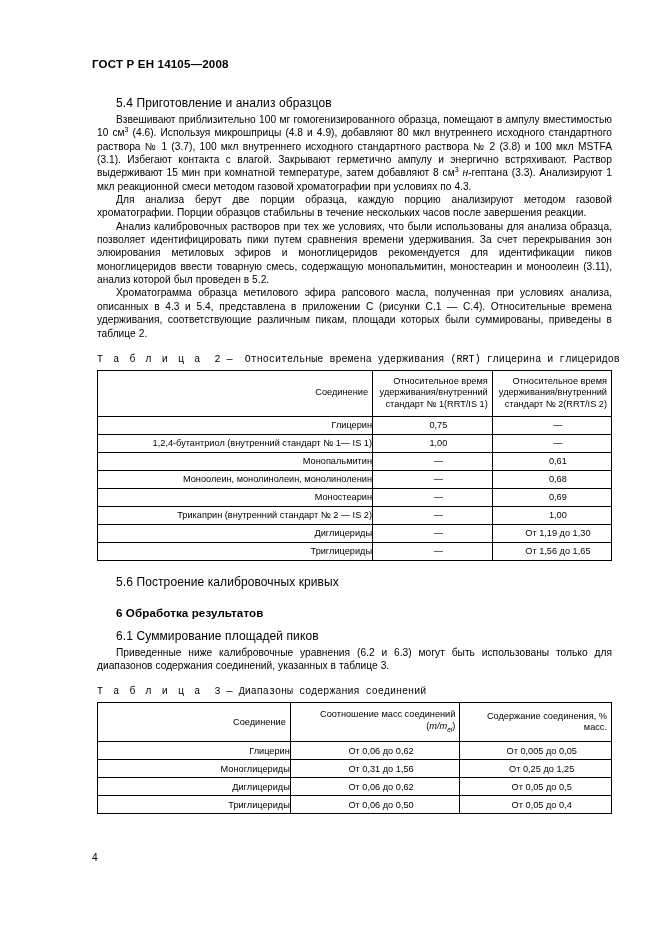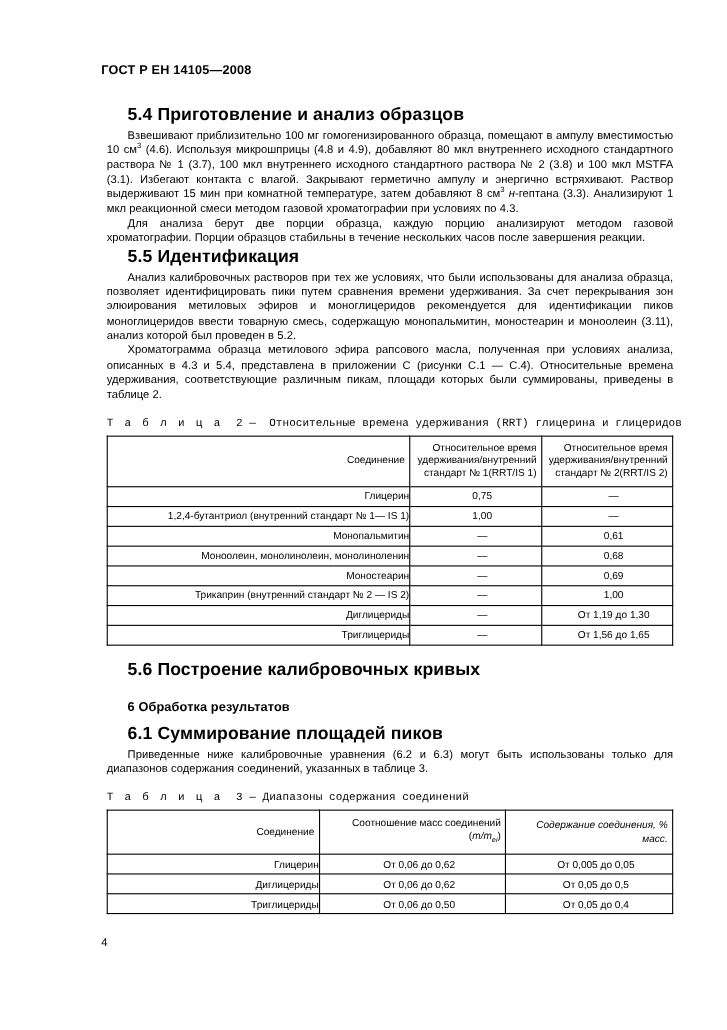--- a/index.html
+++ b/index.html
@@ -35,22 +35,22 @@
 
   
   .content {
     position: absolute;
     top: 96px;
     left: 73px;
     width: 515px;
   }
 
   h3.sec-head {
-    font-size: 16px;
-    font-weight: bold;
+    font-size: 12px;
+    font-weight: normal;
     margin: 0 0 3px 0;
     padding: 0;
     text-indent: 19px;
     letter-spacing: 0.1px;
   }
   h2.sec-head-major {
     font-size: 11.6px;
     font-weight: bold;
     margin: 0 0 5px 0;
     padding: 0;
@@ -138,21 +138,20 @@
   <div class="doc-header">ГОСТ Р ЕН 14105—2008</div>
 
   <div class="content">
 
     <h3 class="sec-head">5.4  Приготовление и анализ образцов</h3>
 
     <p class="body-par"><span>Взвешивают приблизительно 100 мг гомогенизированного образца, помещают в ампулу вместимостью 10 см</span><sup class="sup">3</sup><span> (4.6). Используя микрошприцы (4.8 и 4.9), добавляют 80 мкл внутреннего исходного стандартного раствора № 1 (3.7), 100 мкл внутреннего исходного стандартного раствора № 2 (3.8) и 100 мкл MSTFA (3.1). Избегают контакта с влагой. Закрывают герметично ампулу и энергично встряхивают. Раствор выдерживают 15 мин при комнатной температуре, затем добавляют 8 см</span><sup class="sup">3</sup><span> </span><i class="ital">н</i><span>-гептана (3.3). Анализируют 1 мкл реакционной смеси методом газовой хроматографии при условиях по 4.3.</span></p>
 
     <p class="body-par">Для анализа берут две порции образца, каждую порцию анализируют методом газовой хроматографии. Порции образцов стабильны в течение нескольких часов после завершения реакции.</p>
 
-    <h3 class="sec-head" style="margin-top:1px;">5.5  Идентификация</h3>
 
     <p class="body-par">Анализ калибровочных растворов при тех же условиях, что были использованы для анализа образца, позволяет идентифицировать пики путем сравнения времени удерживания. За счет перекрывания зон элюирования метиловых эфиров и моноглицеридов рекомендуется для идентификации пиков моноглицеридов ввести товарную смесь, содержащую монопальмитин, моностеарин и моноолеин (3.11), анализ которой был проведен в 5.2.</p>
 
     <p class="body-par">Хроматограмма образца метилового эфира рапсового масла, полученная при условиях анализа, описанных в 4.3 и 5.4, представлена в приложении C (рисунки C.1 — C.4). Относительные времена удерживания, соответствующие различным пикам, площади которых были суммированы, приведены в таблице 2.</p>
 
     <div class="gap-l"></div>
 
     <div class="tbl-caption"><span class="tname">Т а б л и ц а</span>&nbsp;&nbsp;<span class="tnum">2 —</span>&nbsp;&nbsp;<span>Относительные времена удерживания (RRT) глицерина и глицеридов</span></div>
 
     <div class="tbl-wrap">
@@ -235,30 +234,35 @@
       <table class="gost">
         <colgroup>
           <col style="width:37.5%">
           <col style="width:33.0%">
           <col style="width:29.5%">
         </colgroup>
         <thead>
           <tr>
             <th class="outer-top thickline" style="padding:6px 4px;">Соединение</th>
             <th class="outer-top thickline" style="padding:6px 4px;"><span>Соотношение масс соединений (</span><i class="ital">m/m</i><sub style="font-size:6.6px;font-style:italic;">ei</sub><span>)</span></th>
-            <th class="outer-top thickline" style="padding:6px 4px;font-style:italic;">Содержание соединения, % масс.</th>
+            <th class="outer-top thickline" style="padding:6px 4px;">Содержание соединения, % масс.</th>
           </tr>
         </thead>
         <tbody>
           <tr>
             <td class="lbl">Глицерин</td>
             <td>От 0,06 до 0,62</td>
             <td>От 0,005 до 0,05</td>
           </tr>
           <tr>
+            <td class="lbl">Моноглицериды</td>
+            <td>От 0,31 до 1,56</td>
+            <td>От 0,25   до 1,25</td>
+          </tr>
+          <tr>
             <td class="lbl">Диглицериды</td>
             <td>От 0,06 до 0,62</td>
             <td>От 0,05   до 0,5</td>
           </tr>
           <tr>
             <td class="lbl thickline">Триглицериды</td>
             <td class="thickline">От 0,06 до 0,50</td>
             <td class="thickline">От 0,05   до 0,4</td>
           </tr>
         </tbody>

